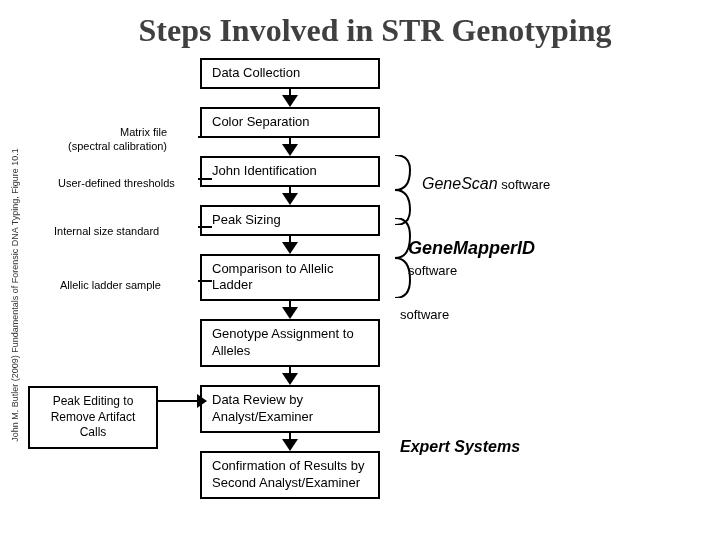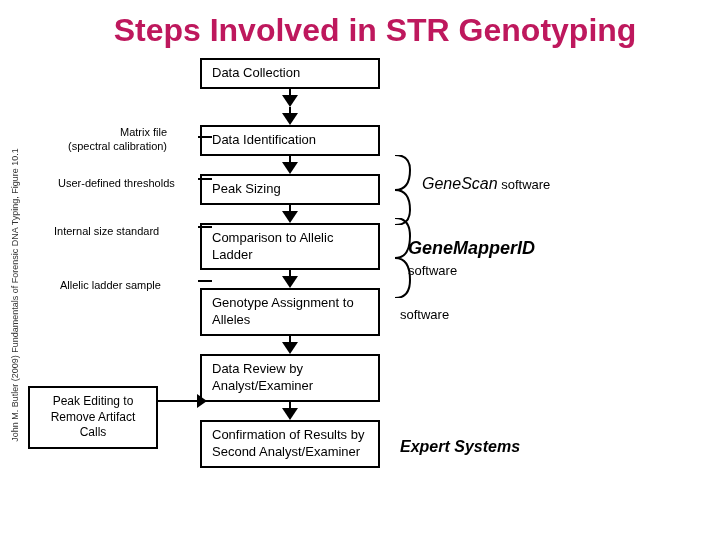--- a/index.html
+++ b/index.html
@@ -10,21 +10,22 @@
       font-family: Arial, sans-serif;
       overflow: hidden;
       position: relative;
     }
 
     .page-title {
       font-size: 32px;
       font-weight: bold;
       text-align: center;
       padding: 12px 0 8px 30px;
-      color: #be185d;
+      color: #404040;
+      font-family: Liberation Serif, serif;
     }
 
     .side-text {
       position: absolute;
       left: 6px;
       top: 60px;
       bottom: 10px;
       width: 18px;
       display: flex;
       align-items: center;
@@ -68,25 +69,26 @@
   <span>John M. Butler (2009) Fundamentals of Forensic DNA Typing, Figure 10.1</span>
 </div>
 
 <div style="position:absolute; left:200px; top:58px; display:flex; flex-direction:column; align-items:center; width:180px;">
 
   <div class="box" style="font-size:13px; padding:5px 10px;">Data Collection</div>
 
   <div style="height:6px; width:2px; background:#000; margin:0 auto;"></div>
   <div class="arrow-down"></div>
 
+  <div class="box" style="font-size:13px; padding:5px 10px;">Color Separation</div>
 
   <div style="height:6px; width:2px; background:#000; margin:0 auto;"></div>
   <div class="arrow-down"></div>
 
-  <div class="box" style="font-size:13px; padding:5px 10px;">Data Identification</div>
+  <div class="box" style="font-size:13px; padding:5px 10px;">John Identification</div>
 
   <div style="height:6px; width:2px; background:#000; margin:0 auto;"></div>
   <div class="arrow-down"></div>
 
   <div class="box" style="font-size:13px; padding:5px 10px;">Peak Sizing</div>
 
   <div style="height:6px; width:2px; background:#000; margin:0 auto;"></div>
   <div class="arrow-down"></div>
 
   <div class="box" style="font-size:13px; padding:5px 10px;">Comparison to Allelic Ladder</div>

